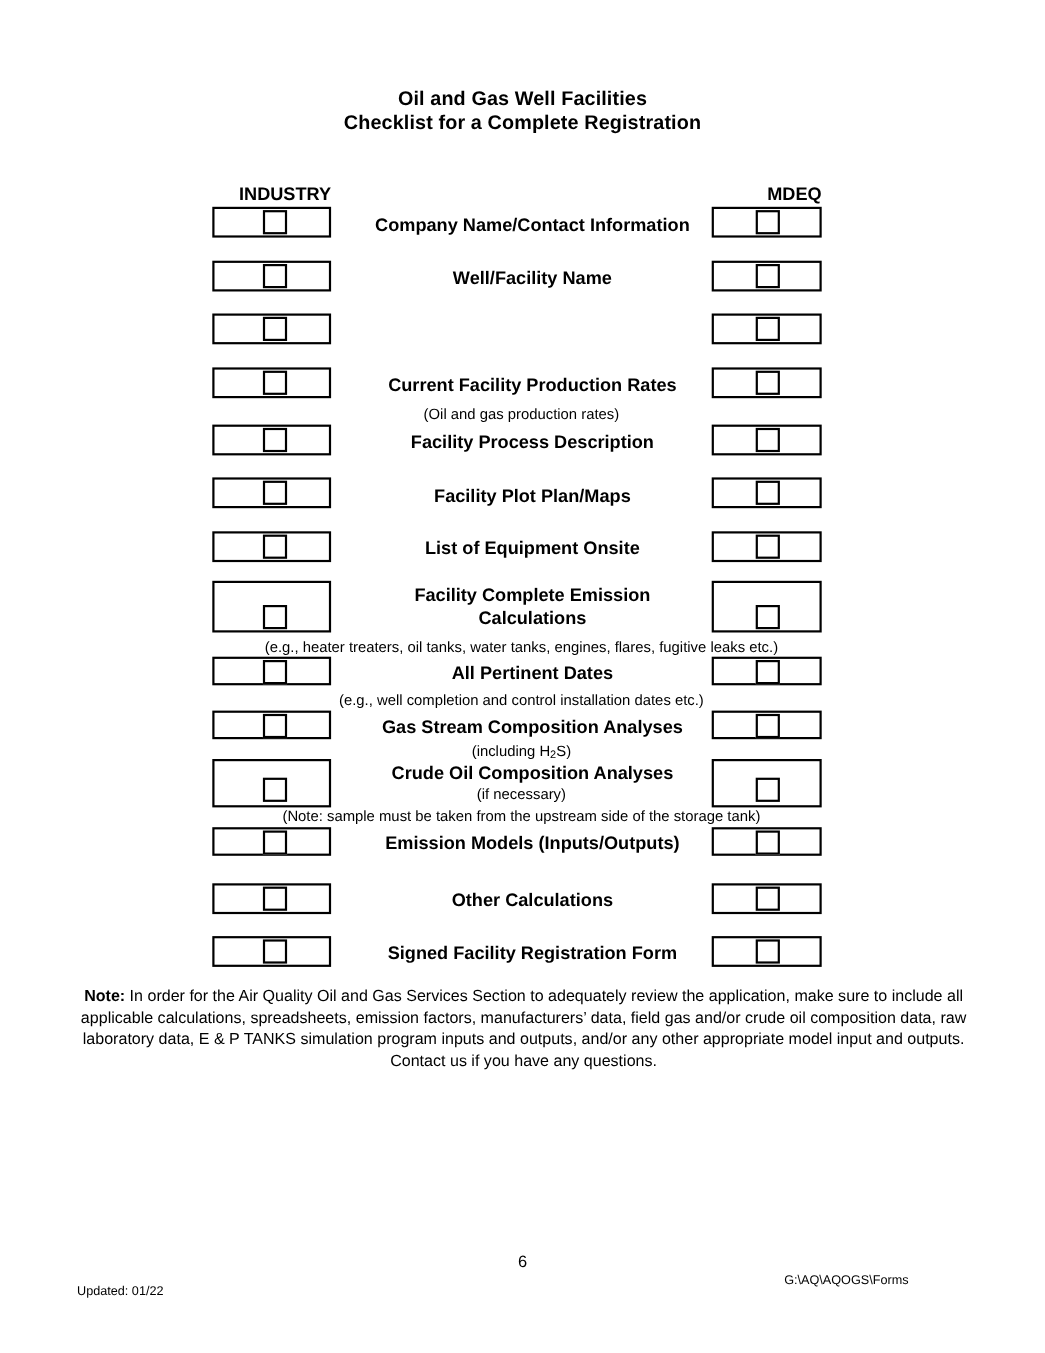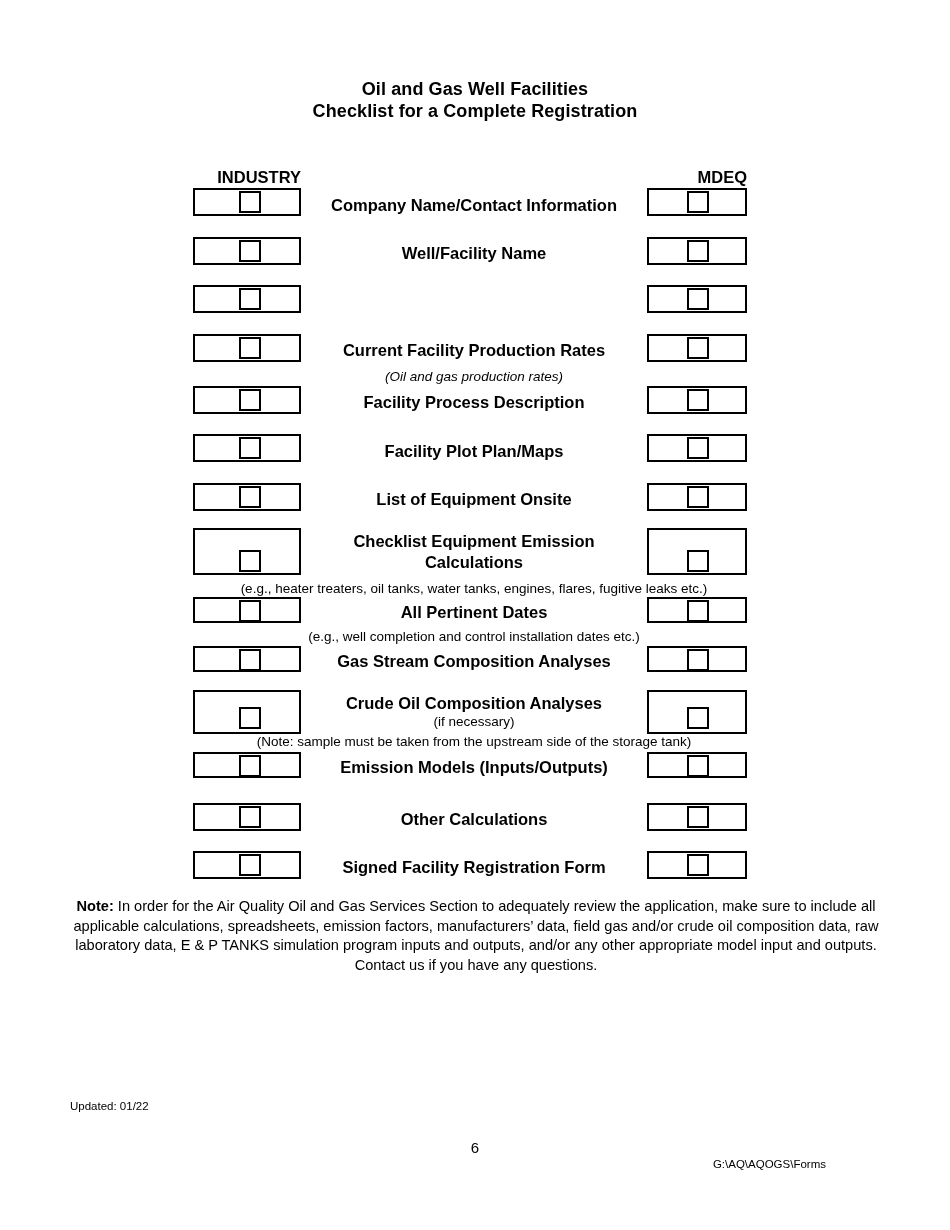--- a/index.html
+++ b/index.html
@@ -72,21 +72,21 @@
   }
 
   
   .row-label {
     position: absolute;
     text-align: center;
     font-weight: bold;
     font-size: 16.5px;
     line-height: 20px;
     width: 500px;
-    left: 224px;
+    left: 234px;
   }
   .row-label.two-line {
     line-height: 21px;
   }
 
   
   .sub-caption {
     position: absolute;
     text-align: center;
     font-weight: normal;
@@ -121,21 +121,21 @@
     position: absolute;
     left: 0;
     top: 1139px;
     width: 950px;
     text-align: center;
     font-size: 15px;
   }
   .footer-left {
     position: absolute;
     left: 70px;
-    top: 1100px;
+    top: 1168px;
     font-size: 11.5px;
   }
   .footer-right {
     position: absolute;
     right: 124px;
     top: 1158px;
     font-size: 11.5px;
     text-align: left;
   }
 </style>
@@ -175,21 +175,21 @@
     <span class="inner-box" style="left:38px; top:1px;"></span>
   </div>
 
   <div class="chk-frame" style="left:193px; top:334px; width:108px; height:28px;">
     <span class="inner-box" style="left:44px; top:1px;"></span>
   </div>
   <div class="row-label" style="top:340px;">Current Facility Production Rates</div>
   <div class="chk-frame" style="left:647px; top:334px; width:100px; height:28px;">
     <span class="inner-box" style="left:38px; top:1px;"></span>
   </div>
-  <div class="sub-caption" style="top:369px;font-style:italic;">(Oil and gas production rates)</div>
+  <div class="sub-caption" style="top:369px;">(Oil and gas production rates)</div>
 
   <div class="chk-frame" style="left:193px; top:386px; width:108px; height:28px;">
     <span class="inner-box" style="left:44px; top:1px;"></span>
   </div>
   <div class="row-label" style="top:392px;">Facility Process Description</div>
   <div class="chk-frame" style="left:647px; top:386px; width:100px; height:28px;">
     <span class="inner-box" style="left:38px; top:1px;"></span>
   </div>
 
   <div class="chk-frame" style="left:193px; top:434px; width:108px; height:28px;">
@@ -205,21 +205,21 @@
   </div>
   <div class="row-label" style="top:489px;">List of Equipment Onsite</div>
   <div class="chk-frame" style="left:647px; top:483px; width:100px; height:28px;">
     <span class="inner-box" style="left:38px; top:1px;"></span>
   </div>
 
   <div class="chk-frame" style="left:193px; top:528px; width:108px; height:47px;">
     <span class="inner-box" style="left:44px; top:20px;"></span>
   </div>
   <div class="row-label two-line" style="top:531px;">
-    <span>Checklist Equipment Emission</span><br>
+    <span>Facility Complete Emission</span><br>
     <span>Calculations</span>
   </div>
   <div class="chk-frame" style="left:647px; top:528px; width:100px; height:47px;">
     <span class="inner-box" style="left:38px; top:20px;"></span>
   </div>
   <div class="sub-caption" style="top:581px;">(e.g., heater treaters, oil tanks, water tanks, engines, flares, fugitive leaks etc.)</div>
 
   <div class="chk-frame" style="left:193px; top:597px; width:108px; height:26px;">
     <span class="inner-box" style="left:44px; top:1px;"></span>
   </div>
@@ -228,20 +228,23 @@
     <span class="inner-box" style="left:38px; top:1px;"></span>
   </div>
   <div class="sub-caption" style="top:629px;">(e.g., well completion and control installation dates etc.)</div>
 
   <div class="chk-frame" style="left:193px; top:646px; width:108px; height:26px;">
     <span class="inner-box" style="left:44px; top:1px;"></span>
   </div>
   <div class="row-label" style="top:651px;">Gas Stream Composition Analyses</div>
   <div class="chk-frame" style="left:647px; top:646px; width:100px; height:26px;">
     <span class="inner-box" style="left:38px; top:1px;"></span>
+  </div>
+  <div class="sub-caption" style="top:675px;">
+    <span>(including H</span><sub>2</sub><span>S)</span>
   </div>
 
   <div class="chk-frame" style="left:193px; top:690px; width:108px; height:44px;">
     <span class="inner-box" style="left:44px; top:15px;"></span>
   </div>
   <div class="row-label" style="top:693px;">Crude Oil Composition Analyses</div>
   <div class="chk-frame" style="left:647px; top:690px; width:100px; height:44px;">
     <span class="inner-box" style="left:38px; top:15px;"></span>
   </div>
   <div class="sub-caption" style="top:714px;">(if necessary)</div>

